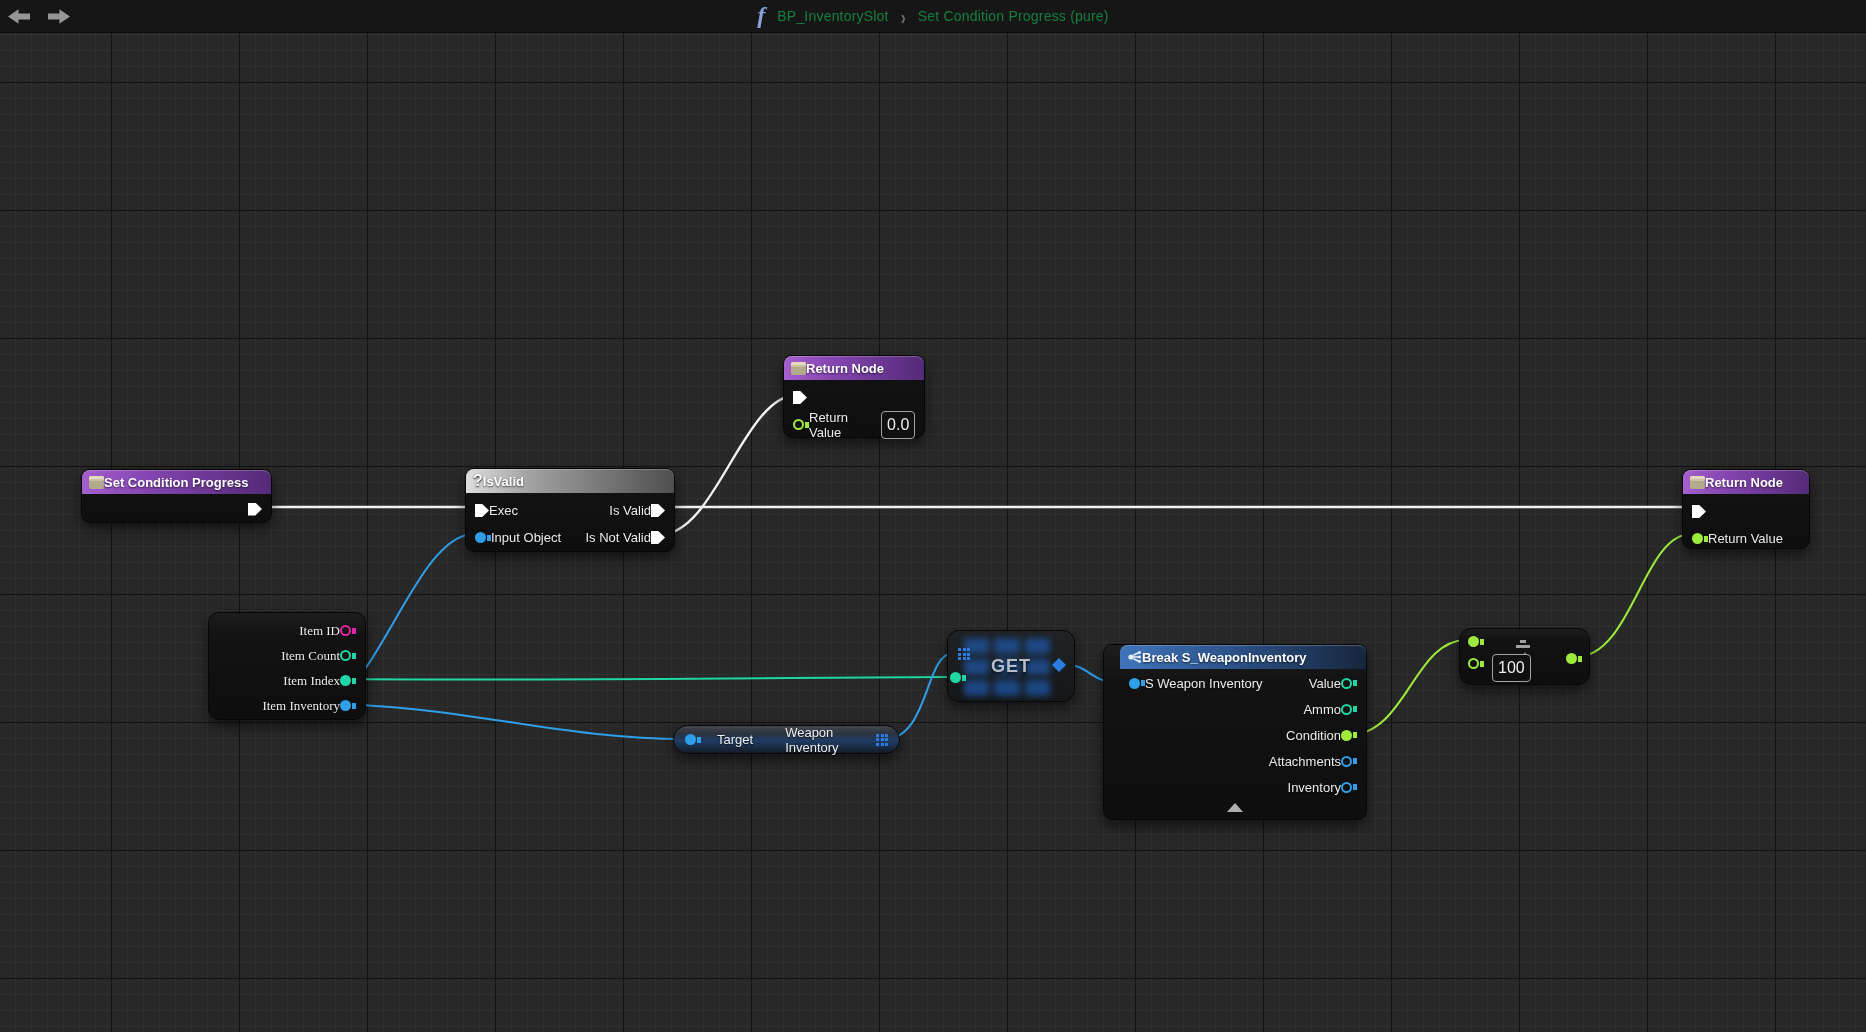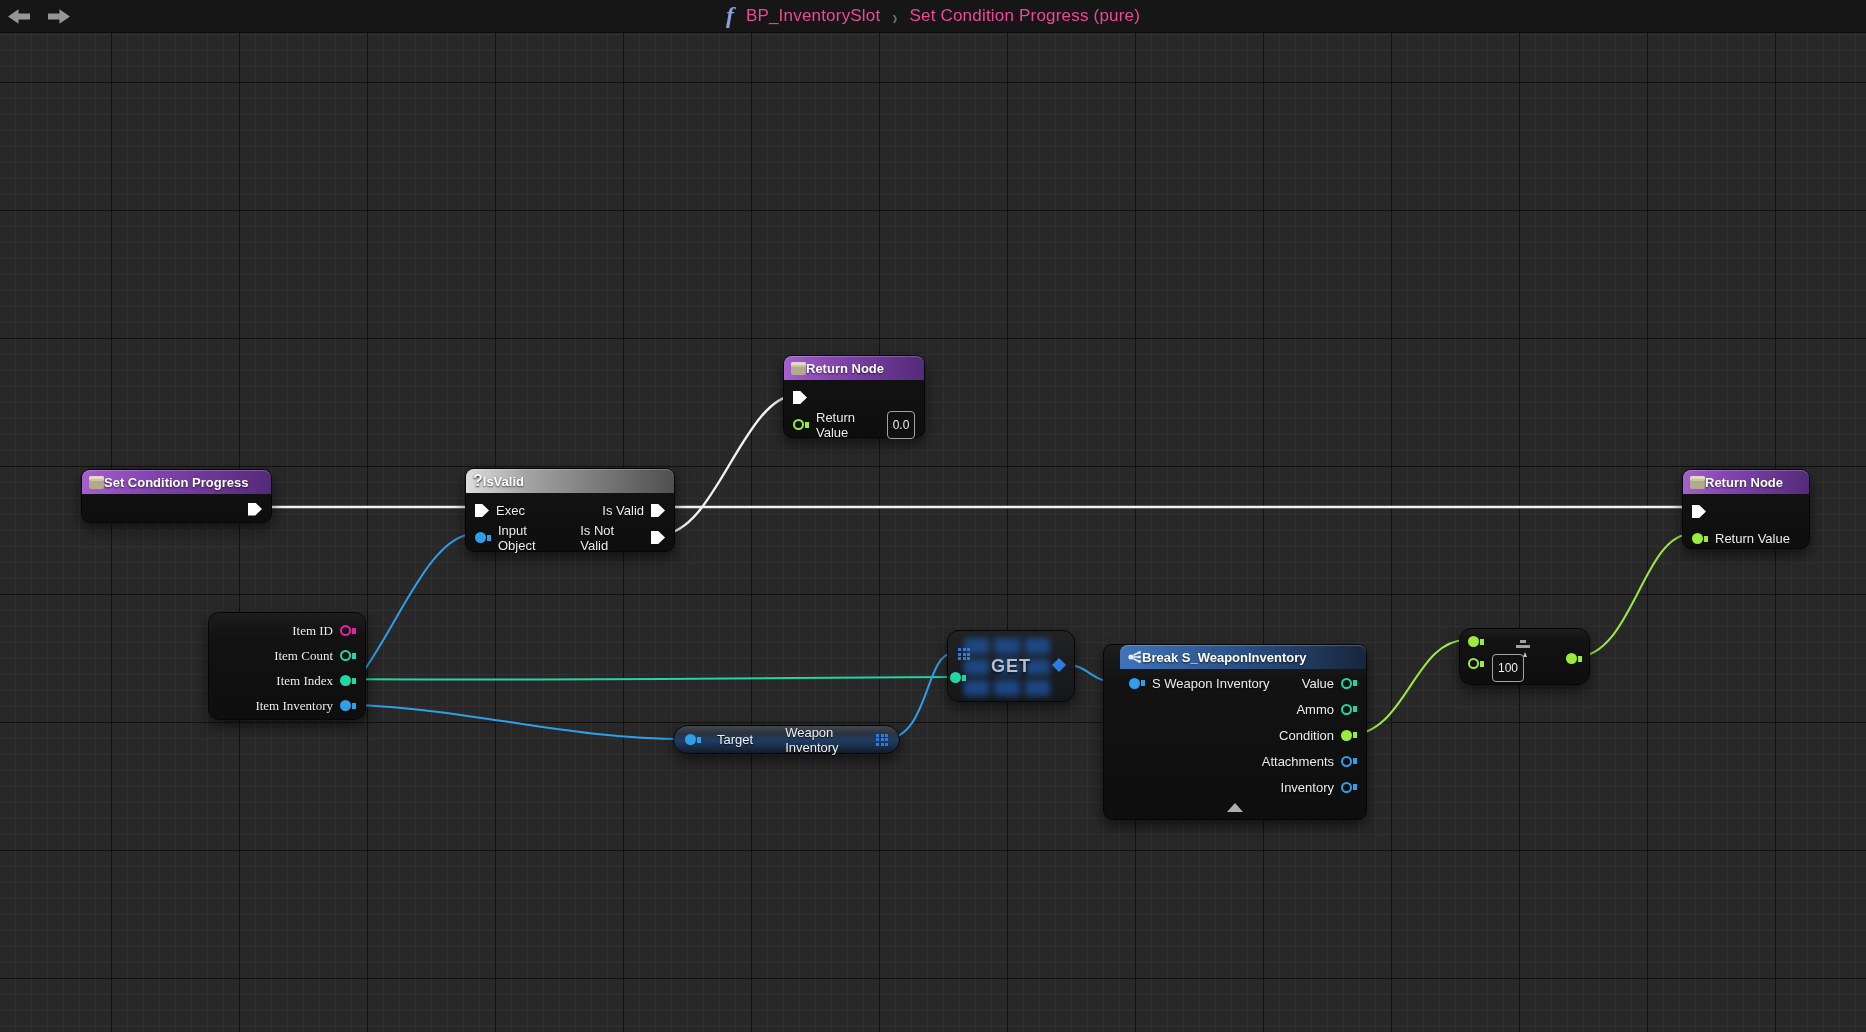--- a/index.html
+++ b/index.html
@@ -10,21 +10,21 @@
   .toolbar { position:absolute; left:0; top:0; width:1866px; height:33px;
              background:#161616; border-bottom:1px solid #0c0c0c;
              display:flex; align-items:center; z-index:50; }
   .nav-arrows { position:absolute; left:8px; top:0; height:33px; display:flex; align-items:center; gap:18px; }
   .blk-arrow { width:22px; height:17px; background:#969696; filter:drop-shadow(0 2px 2px rgba(0,0,0,.6)); }
   .blk-arrow.left  { clip-path:polygon(100% 32%, 48% 32%, 48% 8%, 0 50%, 48% 92%, 48% 68%, 100% 68%); }
   .blk-arrow.right { clip-path:polygon(0 32%, 52% 32%, 52% 8%, 100% 50%, 52% 92%, 52% 68%, 0 68%); }
   .crumb { margin:0 auto; display:flex; align-items:center; gap:12px; }
   .fn-glyph { font-family:"Liberation Serif", serif; font-style:italic; font-weight:bold;
               font-size:24px; color:#8ba1dd; line-height:1; padding-bottom:2px; }
-  .crumb-txt { font-size:17px; color:#ec4899; letter-spacing:.2px; }
+  .crumb-txt { font-size:14px; color:#15803d; letter-spacing:.2px; }
   .crumb-sep { font-size:15px; color:#6e6e6e; font-weight:bold; transform:scaleY(1.4); }
 
   
   .graph { position:absolute; left:0; top:33px; width:1866px; height:999px;
            background-color:#282828;
            background-image:
              linear-gradient(#121212 1px, transparent 1px),
              linear-gradient(90deg,#121212 1px, transparent 1px),
              linear-gradient(#303030 1px, transparent 1px),
              linear-gradient(90deg,#303030 1px, transparent 1px);
@@ -45,38 +45,38 @@
          text-shadow:0 1px 2px rgba(0,0,0,.65);
          box-shadow:inset 0 1px 0 rgba(255,255,255,.22); white-space:nowrap; }
   .hdr-purple { background:linear-gradient(90deg,#a55fce 0%,#8445b0 35%,#542a78 100%); }
   .hdr-gray   { background:linear-gradient(90deg,#dedede 0%,#a2a2a2 30%,#4f4f4f 100%); }
   .hdr-blue   { background:linear-gradient(90deg,#3f74ba 0%,#2c538a 45%,#17263c 100%); }
   .hdr-ico { width:15px; height:13px; border-radius:2px; background:#cdc2a2;
              box-shadow:inset 0 -8px 0 #b3a98c, inset 0 -5px 0 #6d6654, inset 0 3px 0 #e2d9bf; }
   .qmark { font-size:16px; font-weight:bold; color:#fff; text-shadow:0 1px 2px #000; }
 
   .rows { padding:4px 0 7px; }
-  .row { display:flex; align-items:center; height:27px; padding:0 9px; gap:7px;
+  .row { display:flex; align-items:center; height:27px; padding:0 9px; 
          font-size:13px; color:#ececec; text-shadow:0 1px 1px rgba(0,0,0,.7); }
   .row .spacer { flex:1; }
 
   .pin-exec { width:14px; height:13px; background:#fff;
               clip-path:polygon(0 0,52% 0,100% 50%,52% 100%,0 100%); flex:none; }
   .pinwrap { display:flex; align-items:center; flex:none; }
   .pc { width:11px; height:11px; border-radius:50%; flex:none; }
   .pc.hollow { width:11px; height:11px; background:transparent !important; border:2.5px solid; }
   .nub { width:0; height:0; border-top:3px solid transparent; border-bottom:3px solid transparent;
          border-left:4px solid; margin-left:1px; }
   .c-obj { background:#2e9fe8; border-color:#2e9fe8; color:#2e9fe8; }
   .c-int { background:#1fd6a4; border-color:#1fd6a4; color:#1fd6a4; }
   .c-flt { background:#9ceb3c; border-color:#9ceb3c; color:#9ceb3c; }
   .c-mag { background:#e023a8; border-color:#e023a8; color:#e023a8; }
 
   .valbox { min-width:28px; height:28px; border:1px solid #a2a2a2; border-radius:4px;
-            background:#101010; color:#f0f0f0; font-size:12px; display:flex;
+            background:#101010; color:#f0f0f0; font-size:16px; display:flex;
             align-items:center; justify-content:center; padding:0 5px; }
 
   .gridpin { width:12px; height:12px; flex:none;
              background:
                linear-gradient(#2b7ce0,#2b7ce0) 0 0/3px 3px,
                linear-gradient(#2b7ce0,#2b7ce0) 4.5px 0/3px 3px,
                linear-gradient(#2b7ce0,#2b7ce0) 9px 0/3px 3px,
                linear-gradient(#2b7ce0,#2b7ce0) 0 4.5px/3px 3px,
                linear-gradient(#2b7ce0,#2b7ce0) 4.5px 4.5px/3px 3px,
                linear-gradient(#2b7ce0,#2b7ce0) 9px 4.5px/3px 3px,

